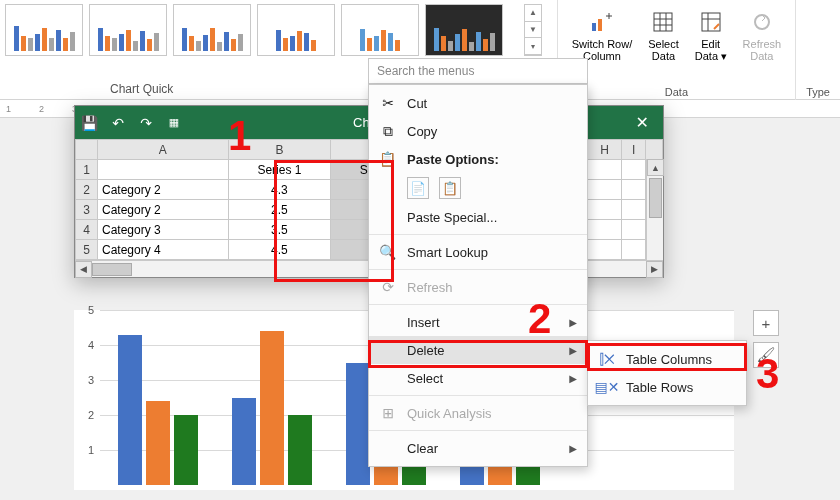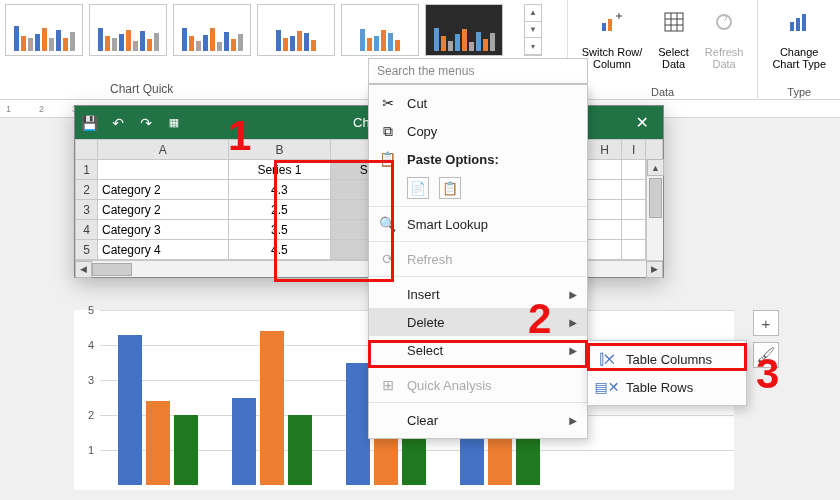--- a/index.html
+++ b/index.html
@@ -11,21 +11,21 @@
 .style-thumb { width: 78px; height: 52px; border: 1px solid #c8c8c8; background: #fff; display: flex; align-items: flex-end; justify-content: center; padding: 4px 3px; gap: 2px; cursor: pointer; }
 .style-thumb.dark { background: #2a2a2a; }
 .style-thumb .bar { width: 5px; }
 .styles-nav { position: absolute; left: 524px; top: 4px; width: 18px; height: 52px; border: 1px solid #c8c8c8; display: flex; flex-direction: column; }
 .styles-nav div { flex: 1; display: flex; align-items: center; justify-content: center; font-size: 8px; color: #666; border-bottom: 1px solid #c8c8c8; cursor: pointer; }
 .styles-label { position: absolute; left: 110px; top: 82px; font-size: 12px; color: #555; }
 
 .ribbon-right { position: absolute; right: 0; top: 0; display: flex; height: 100px; }
 .ribbon-group { border-left: 1px solid #e0e0e0; padding: 6px 10px 2px; display: flex; flex-direction: column; align-items: center; }
 .ribbon-buttons { display: flex; gap: 8px; }
-.ribbon-btn { display: flex; flex-direction: column; align-items: center; gap: 10px; padding: 2px 4px; cursor: pointer; }
+.ribbon-btn { display: flex; flex-direction: column; align-items: center; gap: 2px; padding: 2px 4px; cursor: pointer; }
 .ribbon-btn.disabled { color: #aaa; }
 .ribbon-btn .ico { width: 28px; height: 28px; display: flex; align-items: center; justify-content: center; }
 .ribbon-btn .lbl { font-size: 11px; text-align: center; line-height: 1.1; }
 .group-label { font-size: 11px; color: #555; margin-top: auto; }
 
 
 .ruler { height: 18px; background: #fff; border-bottom: 1px solid #d4d4d4; font-size: 9px; color: #888; padding-left: 6px; display: flex; align-items: center; gap: 28px; position: relative; }
 
 
 .chart-window { position: absolute; left: 74px; top: 105px; width: 590px; border: 1px solid #888; background: #fff; box-shadow: 0 6px 20px rgba(0,0,0,0.25); }
@@ -174,47 +174,46 @@
                 <rect x="2" y="2" width="18" height="18" fill="none" stroke="#444"></rect>
                 <line x1="2" y1="8" x2="20" y2="8" stroke="#444"></line>
                 <line x1="2" y1="14" x2="20" y2="14" stroke="#444"></line>
                 <line x1="8" y1="2" x2="8" y2="20" stroke="#444"></line>
                 <line x1="14" y1="2" x2="14" y2="20" stroke="#444"></line>
               </svg>
             </div>
           <div class="lbl" style="white-space:pre-line">Select
 Data</div>
         </div>
+        <div class="ribbon-btn">
+          <div class="ico">
+              <svg width="22" height="22">
+                <rect x="2" y="2" width="18" height="18" fill="none" stroke="#444"></rect>
+                <line x1="2" y1="8" x2="20" y2="8" stroke="#444"></line>
+                <line x1="8" y1="2" x2="8" y2="20" stroke="#444"></line>
+                <path d="M14 18 l5 -5" stroke="#ed7d31" stroke-width="2"></path>
+              </svg>
+            </div>
+          <div class="lbl" style="white-space:pre-line">Edit
+Data ▾</div>
+        </div>
         <div class="ribbon-btn disabled">
           <div class="ico">
               <svg width="22" height="22">
                 <circle cx="11" cy="11" r="7" fill="none" stroke="#bbb" stroke-width="2"></circle>
                 <path d="M11 4 l3 3 l-3 3" fill="none" stroke="#bbb"></path>
               </svg>
             </div>
           <div class="lbl" style="white-space:pre-line">Refresh
 Data</div>
         </div>
       </div>
       <div class="group-label">Data</div>
     </div>
     <div class="ribbon-group">
-      <div class="ribbon-buttons">
-        <div class="ribbon-btn">
-          <div class="ico">
-              <svg width="24" height="24">
-                <rect x="3" y="12" width="4" height="9" fill="#4472c4"></rect>
-                <rect x="9" y="8" width="4" height="13" fill="#4472c4"></rect>
-                <rect x="15" y="4" width="4" height="17" fill="#4472c4"></rect>
-              </svg>
-            </div>
-          <div class="lbl" style="white-space:pre-line">Change
-Chart Type</div>
-        </div>
-      </div>
       <div class="group-label">Type</div>
     </div>
   </div>
 </div>
 
 <div class="ruler">
     <span>1</span>
     <span>2</span>
     <span>3</span>
     <span>4</span>
@@ -394,20 +393,24 @@
       <span>Copy</span>
     </div>
   <div class="ctx-item">
       <span class="ico-slot">📋</span>
       <b>Paste Options:</b>
     </div>
   <div class="ctx-options">
     <span>📄</span>
     <span>📋</span>
   </div>
+  <div class="ctx-item">
+      <span class="ico-slot"></span>
+      <span>Paste Special...</span>
+    </div>
   <div class="ctx-sep"></div>
   <div class="ctx-item">
       <span class="ico-slot">🔍</span>
       <span>Smart Lookup</span>
     </div>
   <div class="ctx-sep"></div>
   <div class="ctx-item disabled">
       <span class="ico-slot">⟳</span>
       <span>Refresh</span>
     </div>

